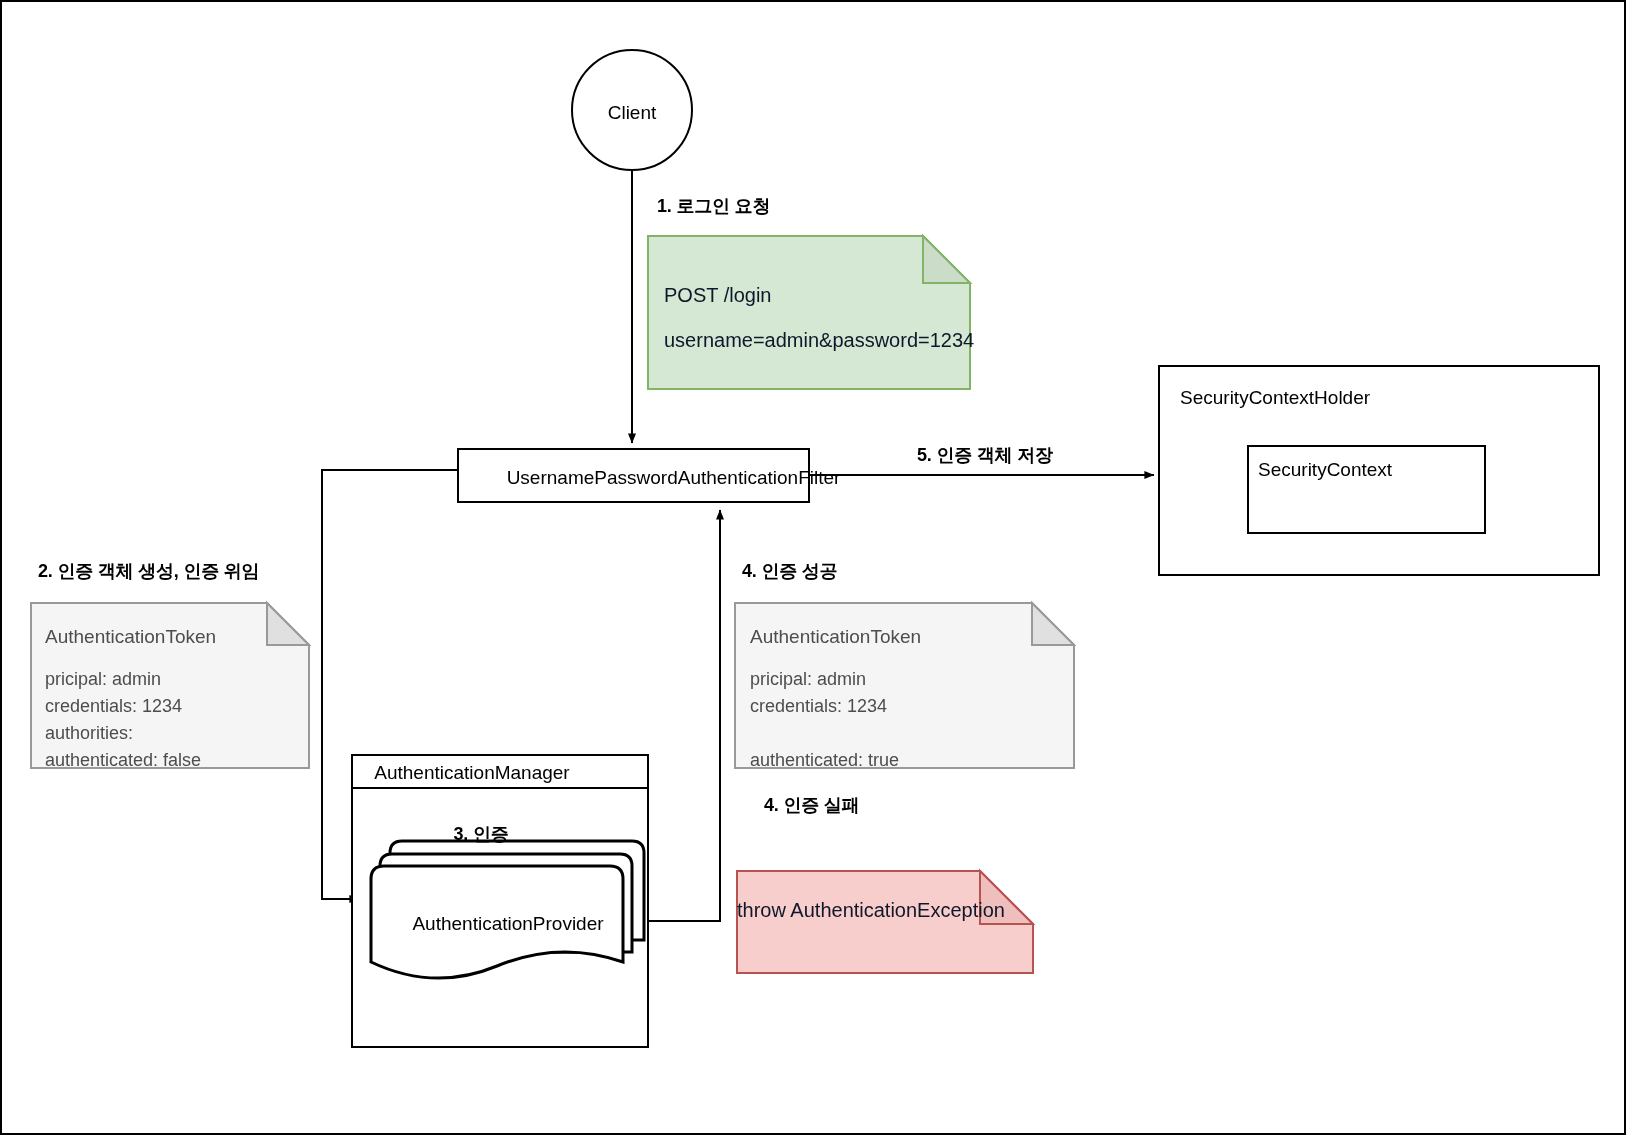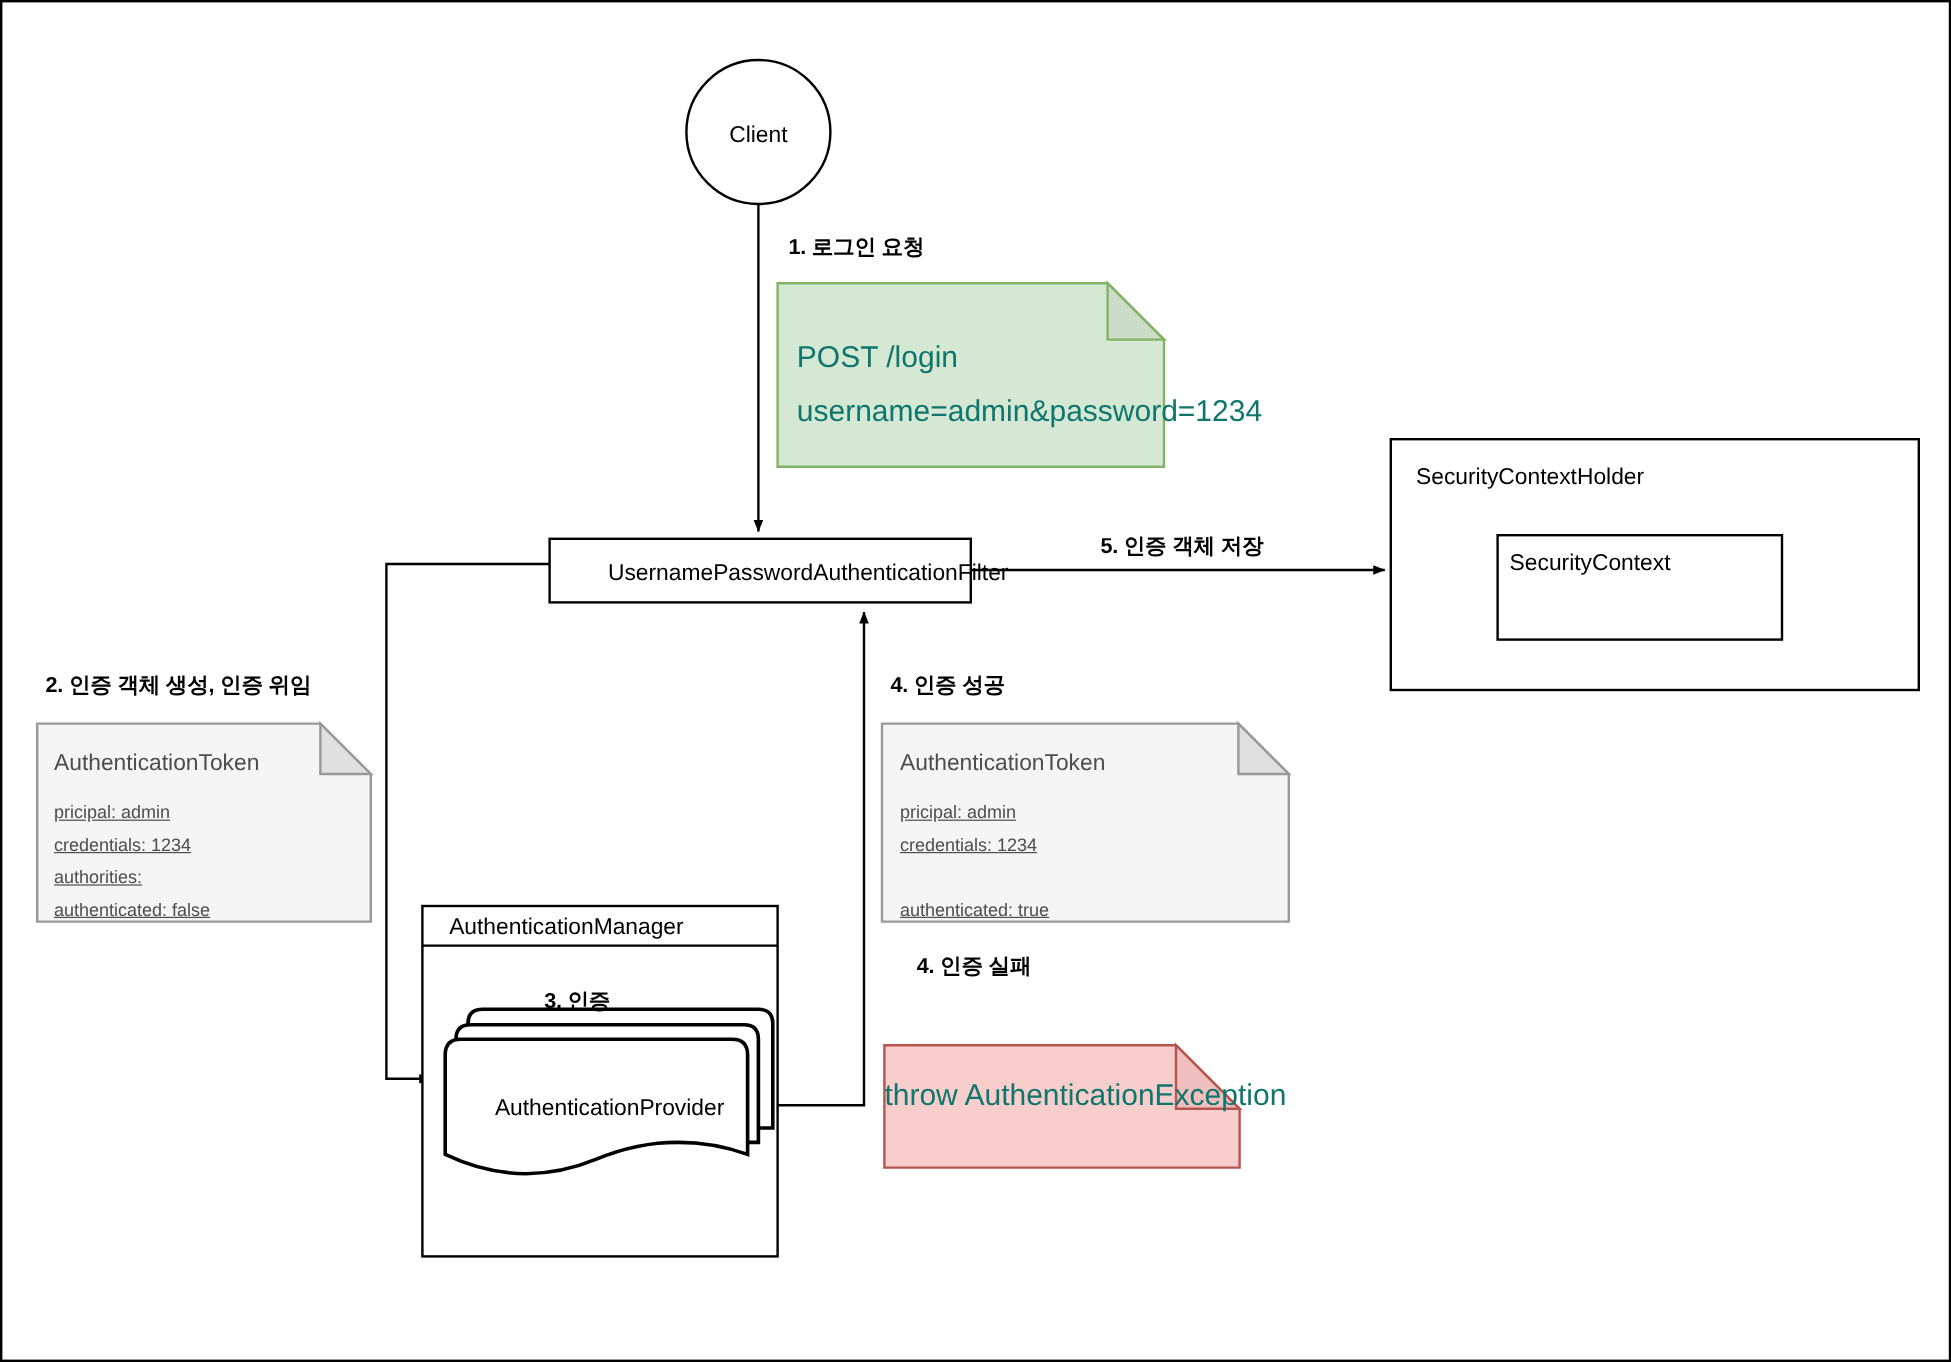--- a/index.html
+++ b/index.html
@@ -37,28 +37,27 @@
   .step-label {
     font-size: 18px;
     font-weight: bold;
     letter-spacing: -0.2px;
   }
   .note-title {
     font-size: 19px;
     color: #4d4d4d;
   }
   .note-body {
-    font-size: 15px;
+    font-size: 18px;
     color: #4d4d4d;
     line-height: 1.42;
-    text-decoration: underline;
   }
   .note-plain {
-    font-size: 25px;
-    color: #0f766e;
+    font-size: 20px;
+    color: #0f172a;
   }
 </style>
 </head>
 <body>
 
 <div id="page">
 
   <svg id="canvas" viewBox="0 0 1626 1135">
     <defs>
       <marker id="arrow" markerWidth="12" markerHeight="12" refX="9.6" refY="4" orient="auto" markerUnits="userSpaceOnUse">
@@ -134,15 +133,15 @@
   <div class="shape-text note-body" style="left:748px; top:746px;">authenticated: true</div>
 
   <div class="shape-text node-label" style="left:350px; top:758px; width:240px;">AuthenticationManager</div>
 
   <div class="shape-text step-label" style="left:350px; top:820px; width:258px; text-align:center;">3. 인증</div>
 
   <div class="shape-text node-label" style="left:380px; top:909px; width:252px;">AuthenticationProvider</div>
 
   <div class="shape-text step-label" style="left:762px; top:791px;">4. 인증 실패</div>
 
-  <div class="shape-text note-plain" style="left:735px; top:895px; width:296px; text-align:center;">throw AuthenticationException</div>
+  <div class="shape-text note-plain" style="left:735px; top:895px; width:296px; text-align:left;">throw AuthenticationException</div>
 
 </div>
 
 </body></html>

